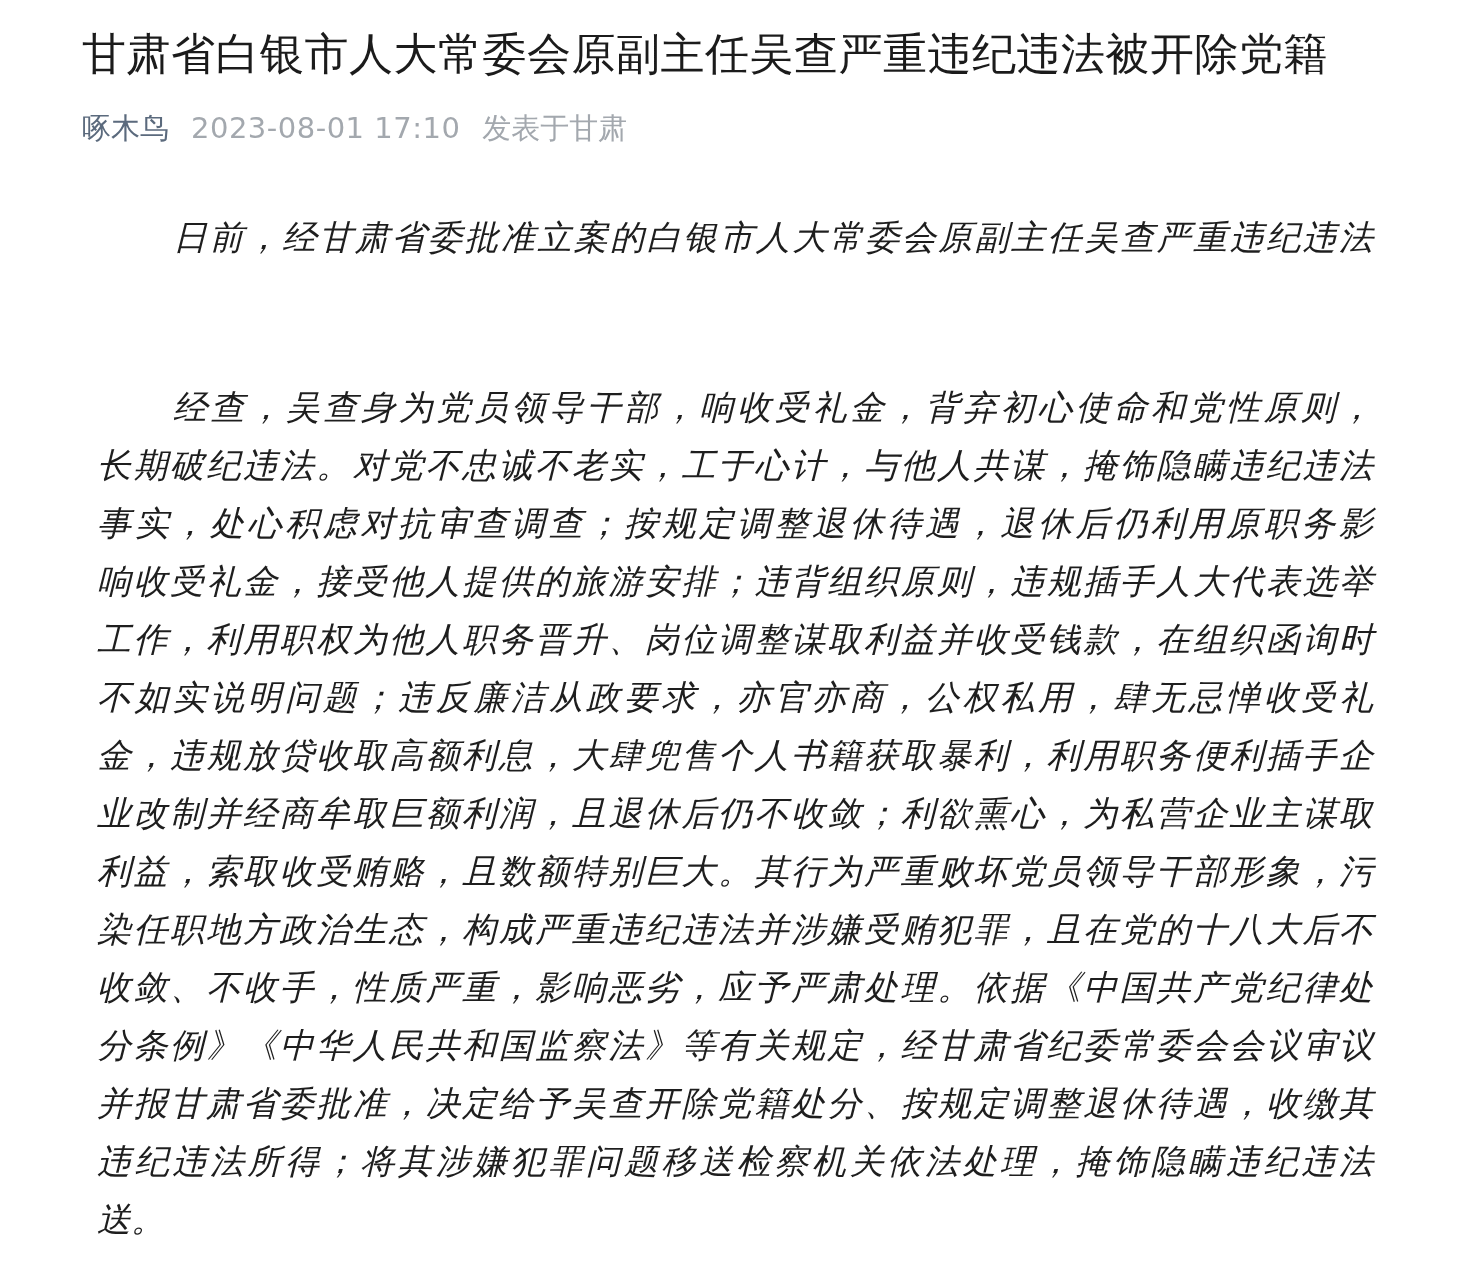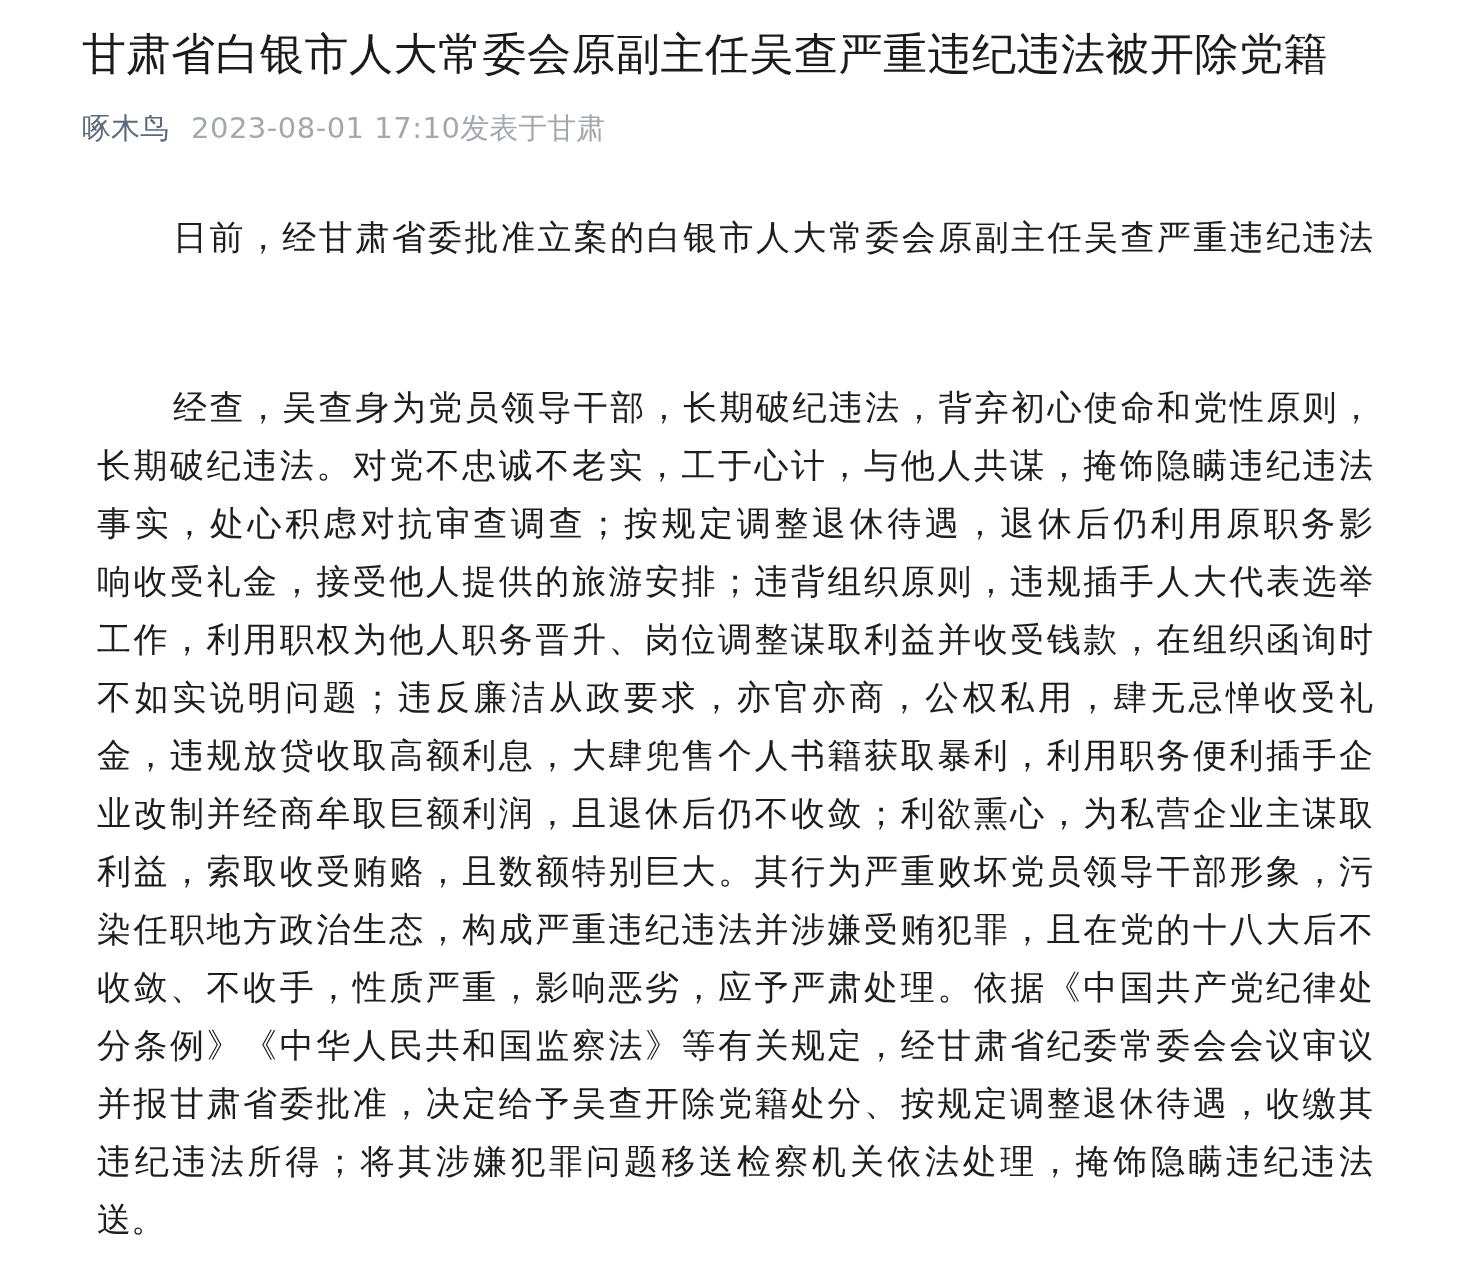--- a/index.html
+++ b/index.html
@@ -45,29 +45,31 @@
       font-size: 29px;
       line-height: 40px;
       white-space: nowrap;
     }
     .meta .author {
       color: #5b6a7d;
       margin-right: 22px;
     }
     .meta .time {
       color: #a3a8ae;
+      margin-right: 22px;
       letter-spacing: 0.5px;
     }
     .meta .location {
       color: #a3a8ae;
     }
     .body {
       position: absolute;
       left: 97px;
       width: 1276px;
+      font-style: italic;
     }
     .para {
       margin: 0;
       font-size: 34px;
       line-height: 58px;
       color: #1e1e1e;
     }
     .line {
       display: block;
       white-space: nowrap;
@@ -98,21 +100,21 @@
   </div>
 
   <div class="body" id="para1">
     <p class="para">
       <span class="line indent">日前，经甘肃省委批准立案的白银市人大常委会原副主任吴查严重违纪违法</span>
     </p>
   </div>
 
   <div class="body" id="para2">
     <p class="para">
-      <span class="line indent">经查，吴查身为党员领导干部，长期破纪违法，背弃初心使命和党性原则，</span>
+      <span class="line indent">经查，吴查身为党员领导干部，响收受礼金，背弃初心使命和党性原则，</span>
       <span class="line">长期破纪违法。对党不忠诚不老实，工于心计，与他人共谋，掩饰隐瞒违纪违法</span>
       <span class="line">事实，处心积虑对抗审查调查；按规定调整退休待遇，退休后仍利用原职务影</span>
       <span class="line">响收受礼金，接受他人提供的旅游安排；违背组织原则，违规插手人大代表选举</span>
       <span class="line">工作，利用职权为他人职务晋升、岗位调整谋取利益并收受钱款，在组织函询时</span>
       <span class="line">不如实说明问题；违反廉洁从政要求，亦官亦商，公权私用，肆无忌惮收受礼</span>
       <span class="line">金，违规放贷收取高额利息，大肆兜售个人书籍获取暴利，利用职务便利插手企</span>
       <span class="line">业改制并经商牟取巨额利润，且退休后仍不收敛；利欲熏心，为私营企业主谋取</span>
       <span class="line">利益，索取收受贿赂，且数额特别巨大。其行为严重败坏党员领导干部形象，污</span>
       <span class="line">染任职地方政治生态，构成严重违纪违法并涉嫌受贿犯罪，且在党的十八大后不</span>
       <span class="line">收敛、不收手，性质严重，影响恶劣，应予严肃处理。依据《中国共产党纪律处</span>

